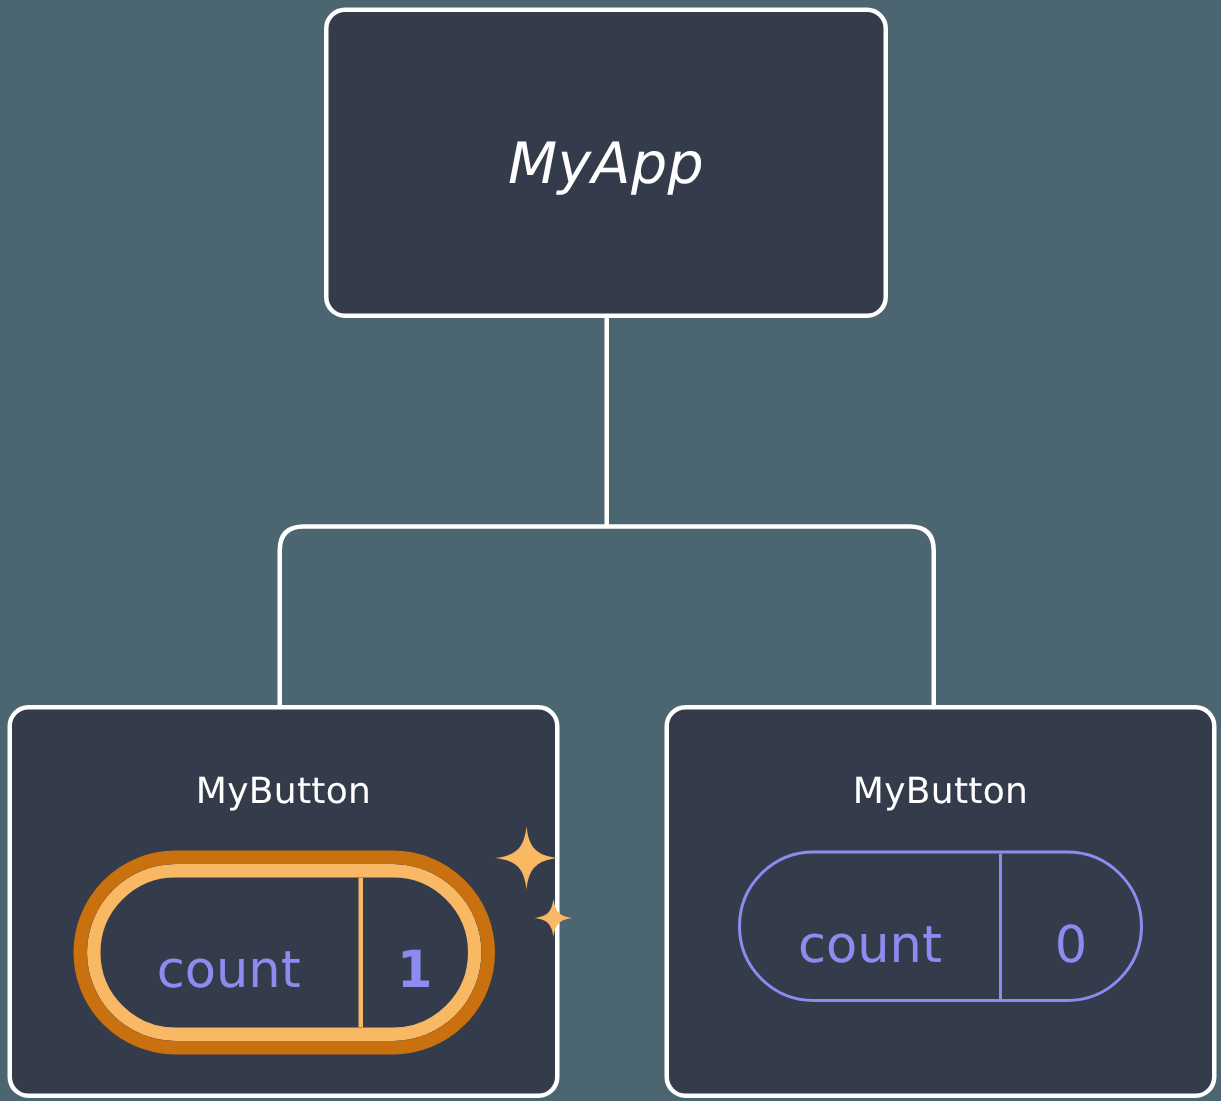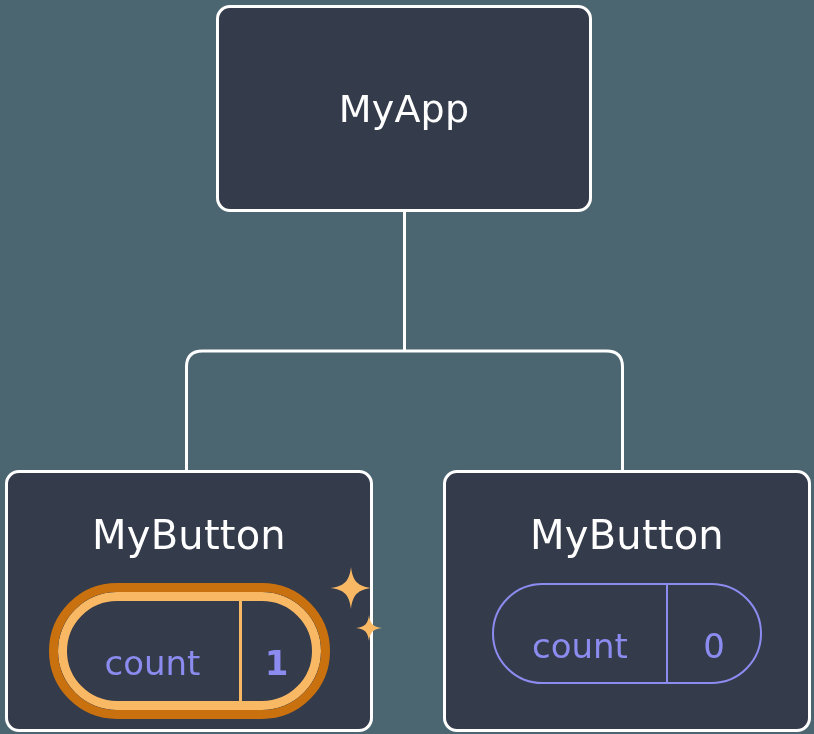--- a/index.html
+++ b/index.html
@@ -61,28 +61,29 @@
   .node-child-right {
     left: 443px;
     top: 470px;
     width: 368px;
     height: 262px;
     padding-top: 42px;
   }
 
   .node-title {
     color: #ffffff;
-    font-size: 40px;
+    font-size: 24px;
     font-weight: 400;
     letter-spacing: 0.2px;
     line-height: 1;
     white-space: nowrap;
   }
   .node-root .node-title {
     font-size: 38px;
+    font-style: italic;
   }
 
   
   .pill-wrap {
     position: relative;
     margin-top: 28px;
   }
   .pill {
     position: relative;
     display: flex;

